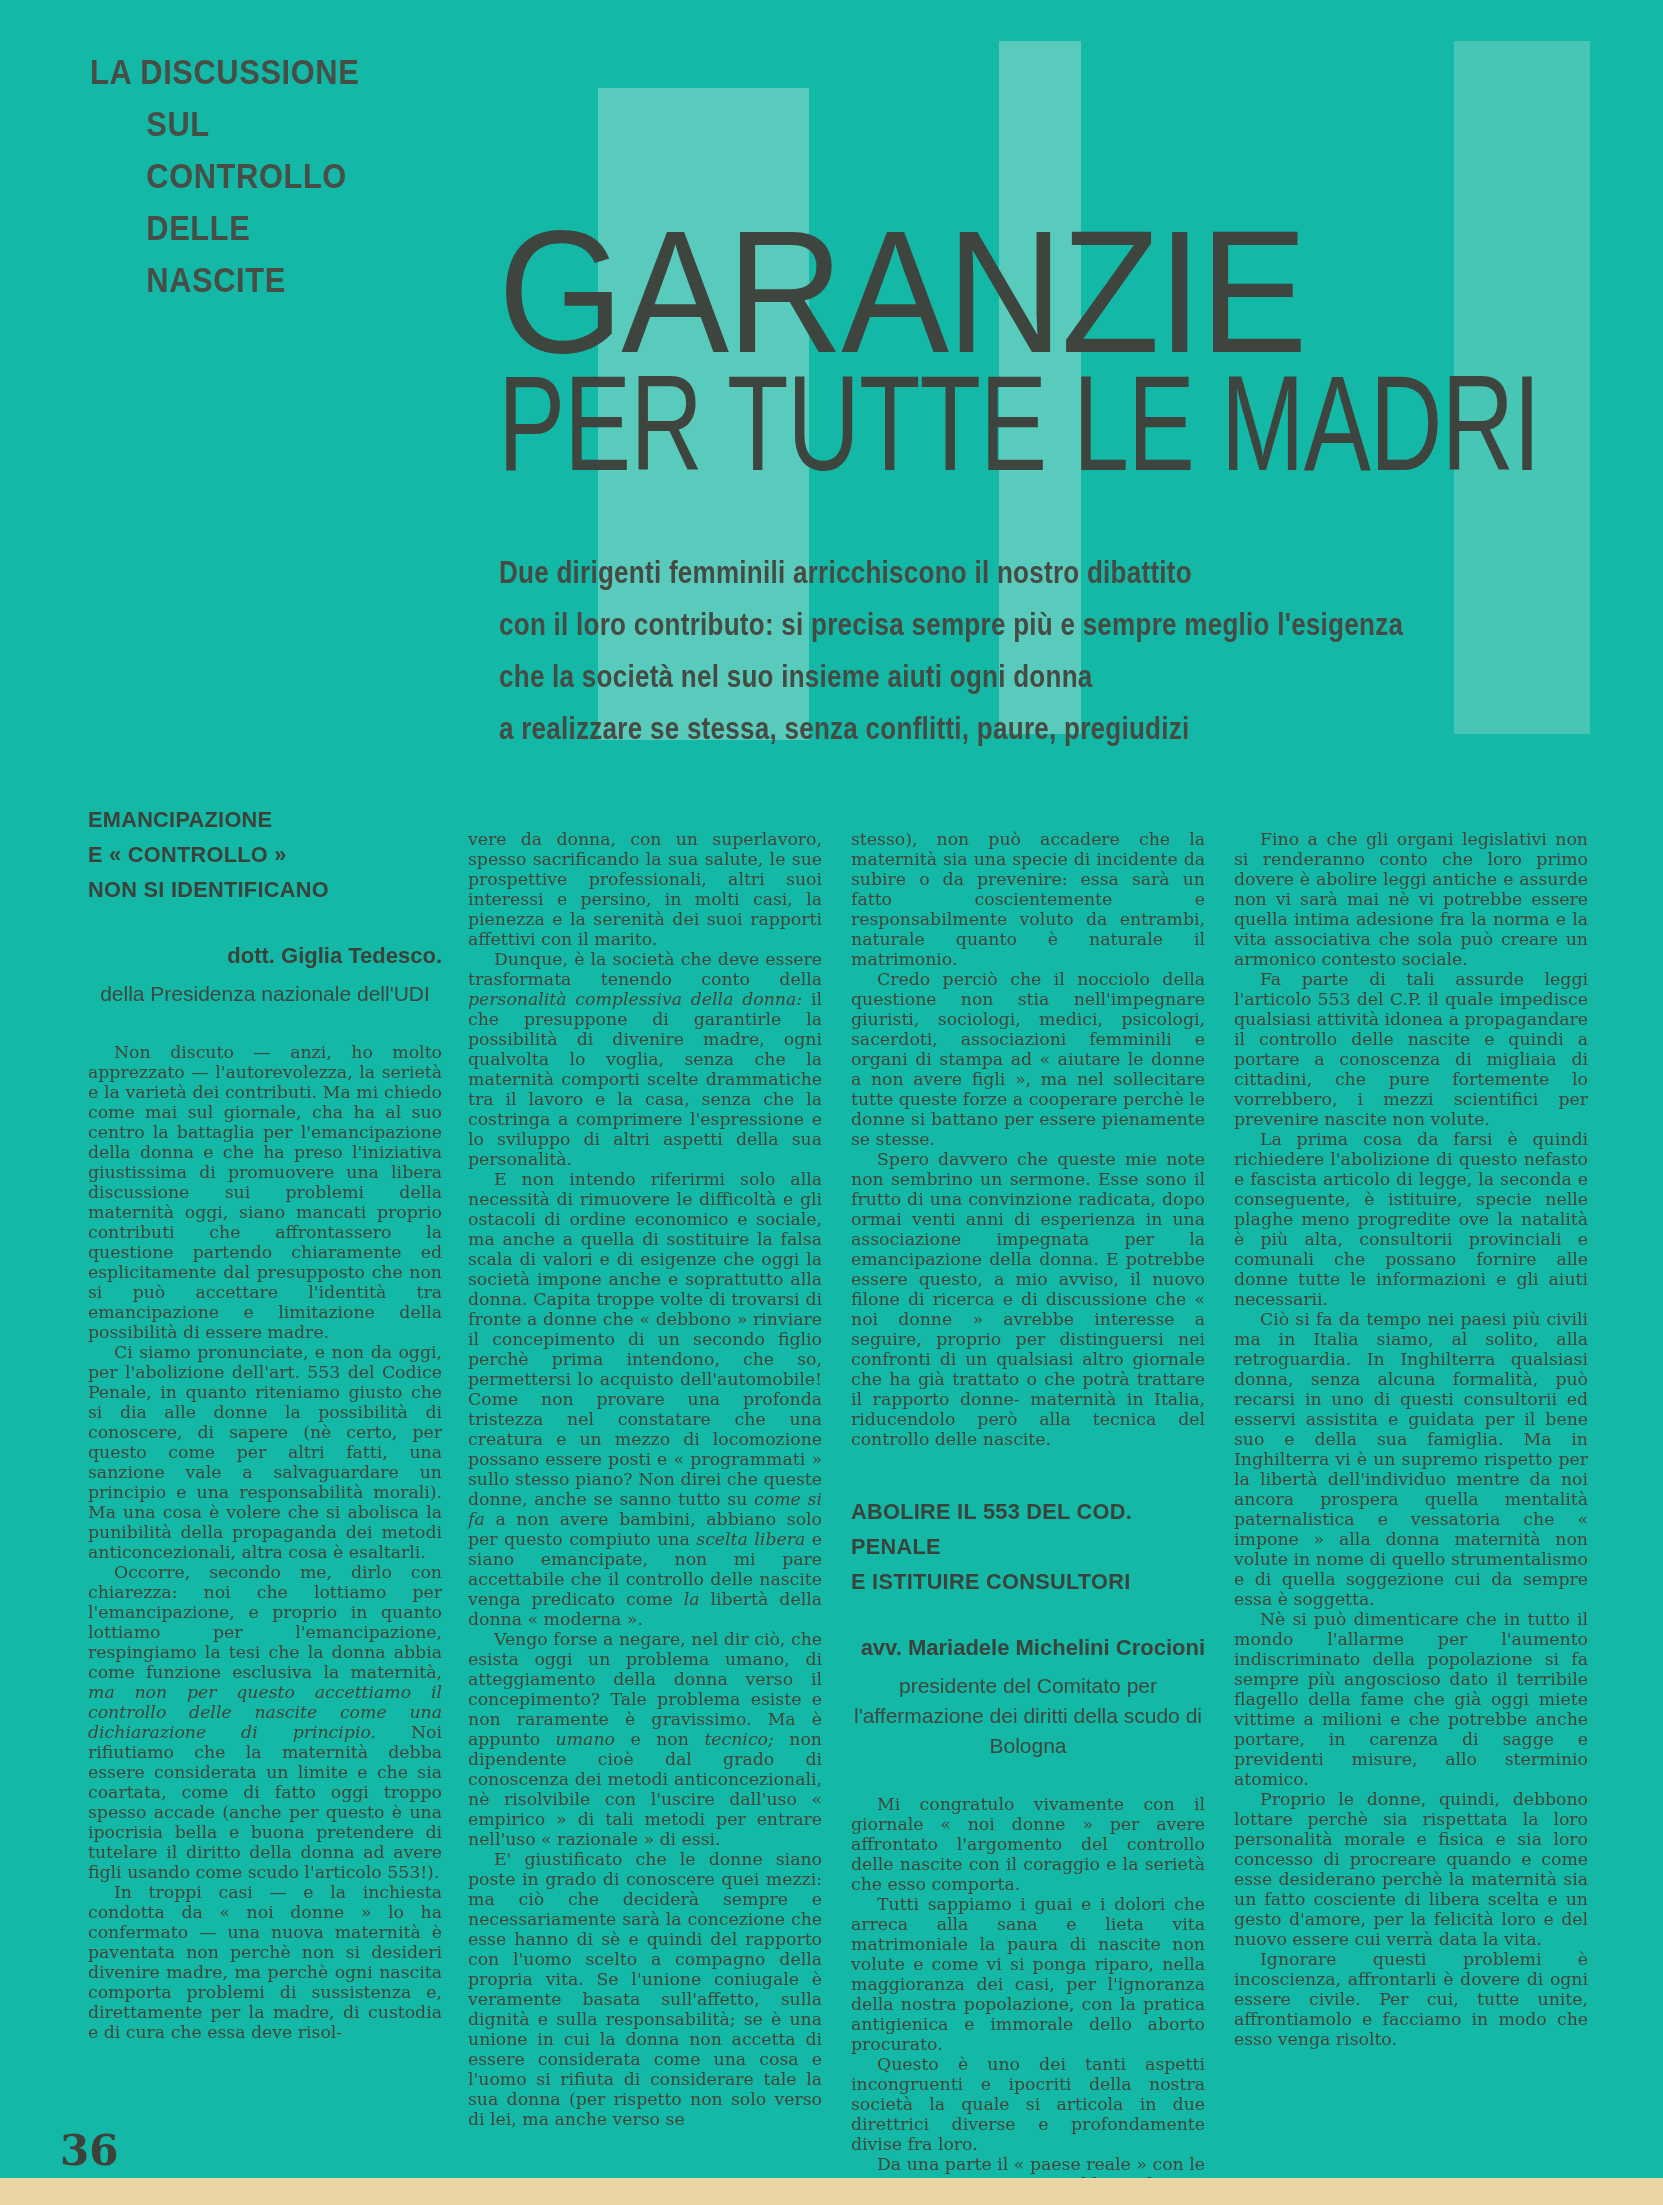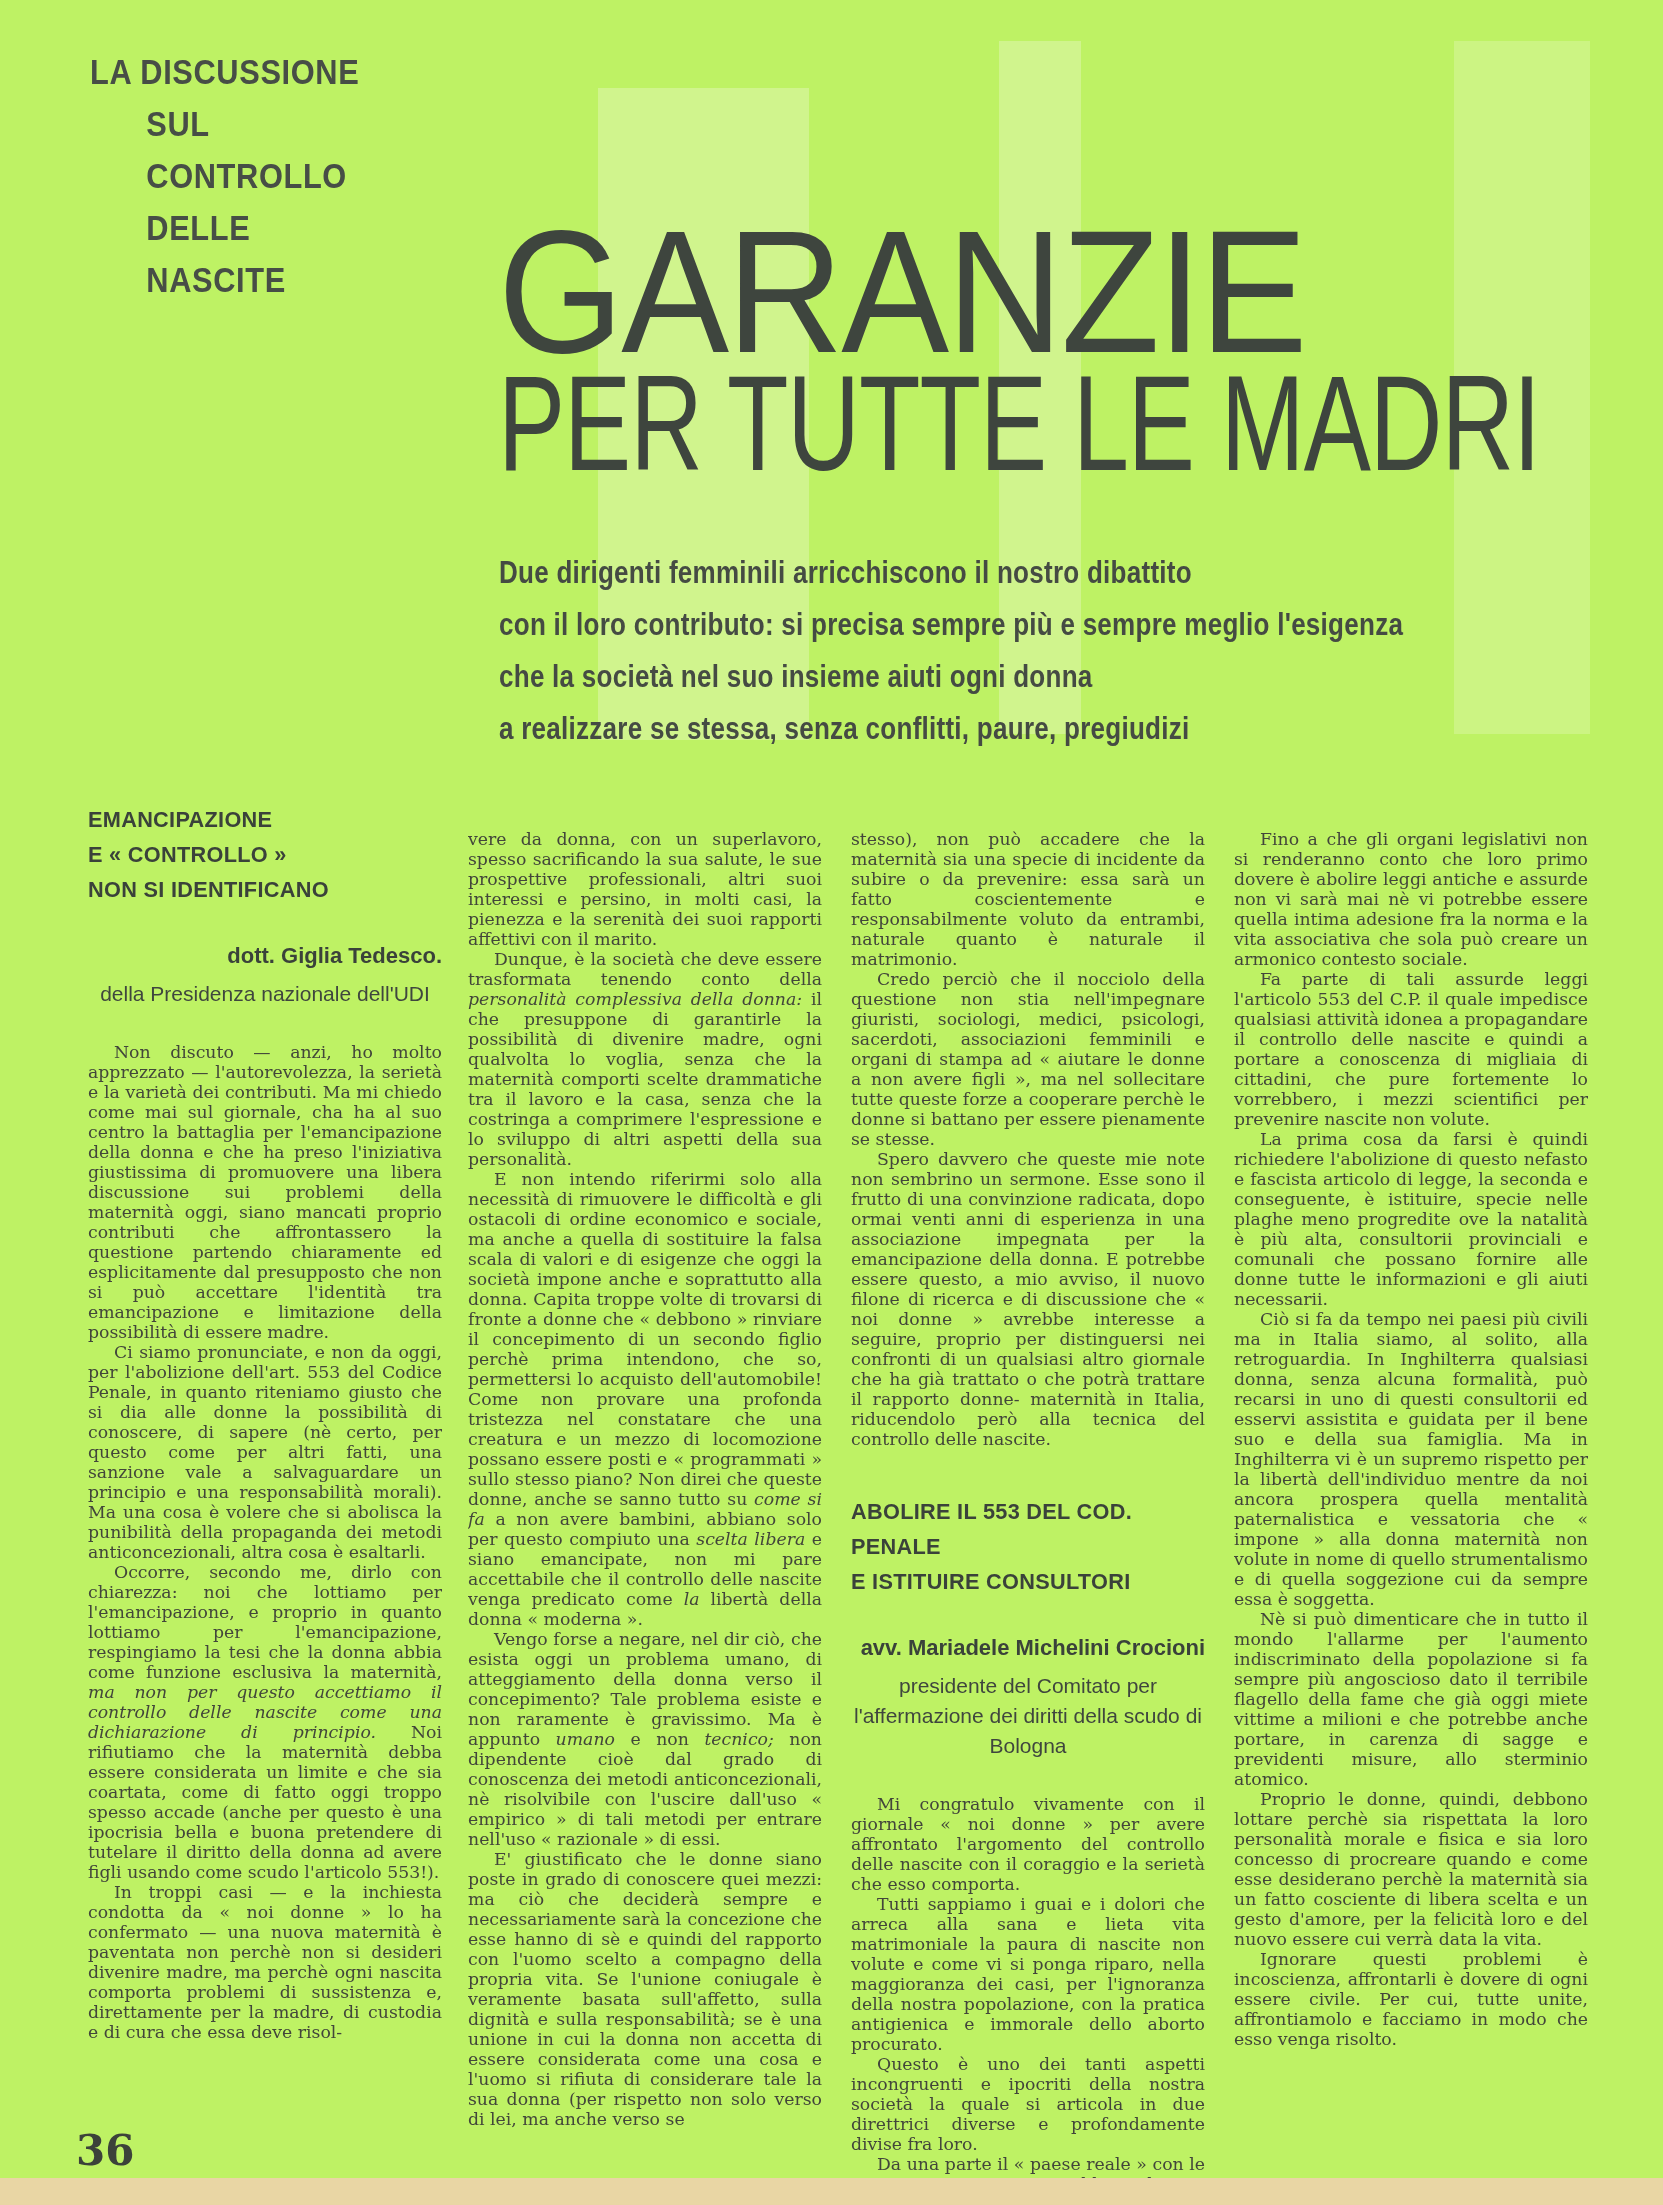--- a/index.html
+++ b/index.html
@@ -1,19 +1,19 @@
 <!DOCTYPE html>
 <html style="font-size:11px"><head>
 <meta charset="utf-8">
 <style>
   html,body{margin:0;padding:0;background:#8a8377;}
   #page{
     position:relative;
     width:1664px;height:2205px;
-    background:#bef264;
+    background:#14b8a6;
     overflow:hidden;
     font-family:"Liberation Sans",sans-serif;
     color:#3d4238;
   }
   
   .band{position:absolute;background:rgba(253,250,240,.30);pointer-events:none;}
   #band1{left:598px;top:88px;width:211px;height:652px;}
   #band2{left:999px;top:41px;width:82px;height:693px;}
   #band3{left:1454px;top:41px;width:136px;height:693px;background:rgba(253,250,240,.22);}
   #bottom-strip{position:absolute;left:0;bottom:0;width:100%;height:27px;background:#e9d6a4;}
@@ -66,21 +66,21 @@
   .col p.body{
     font-family:"DejaVu Serif","Liberation Serif",serif;
     font-size:17.3px;line-height:20px;
     text-align:justify;
     color:#42463a;
   }
   .col p.body.ind{text-indent:26px;}
   .it{font-style:italic;}
 
   #page-number{
-    position:absolute;left:76px;top:2126px;
+    position:absolute;left:60px;top:2126px;
     font-family:"DejaVu Serif","Liberation Serif",serif;
     font-weight:700;font-size:42px;color:#3c423a;
   }
 </style>
 </head>
 <body>
 
 <div id="page">
   <div class="band" id="band1"></div>
   <div class="band" id="band2"></div>

